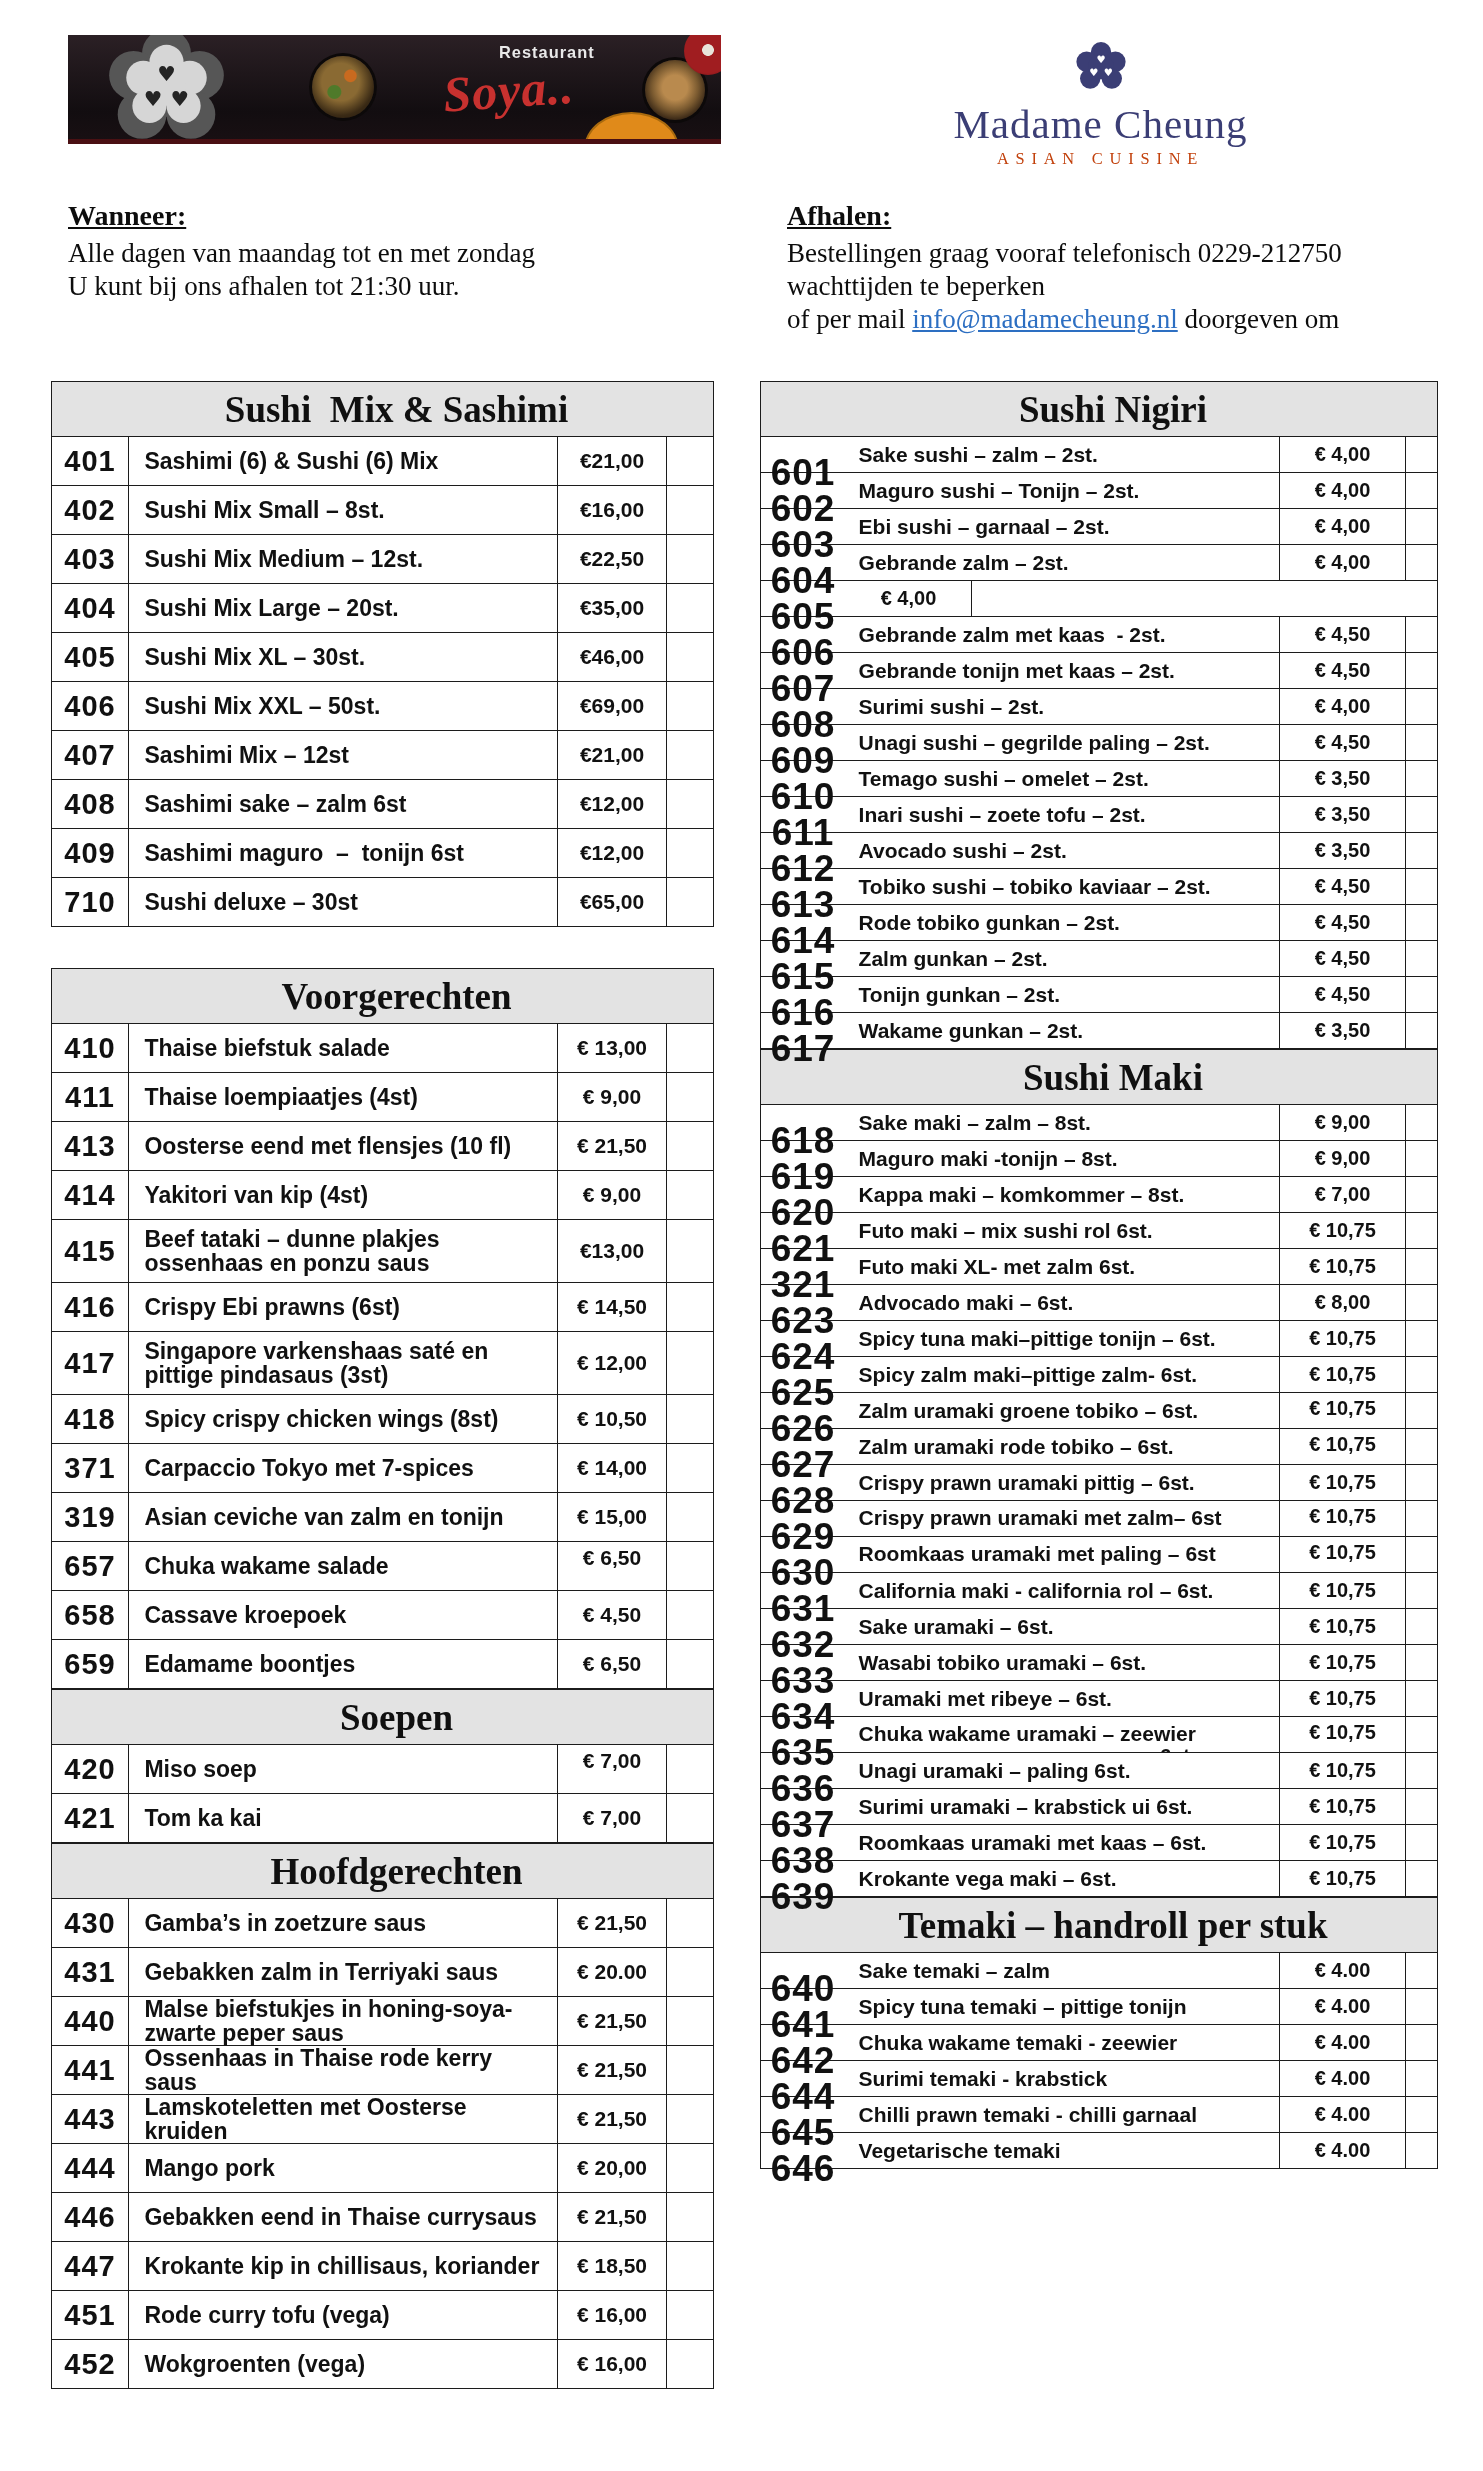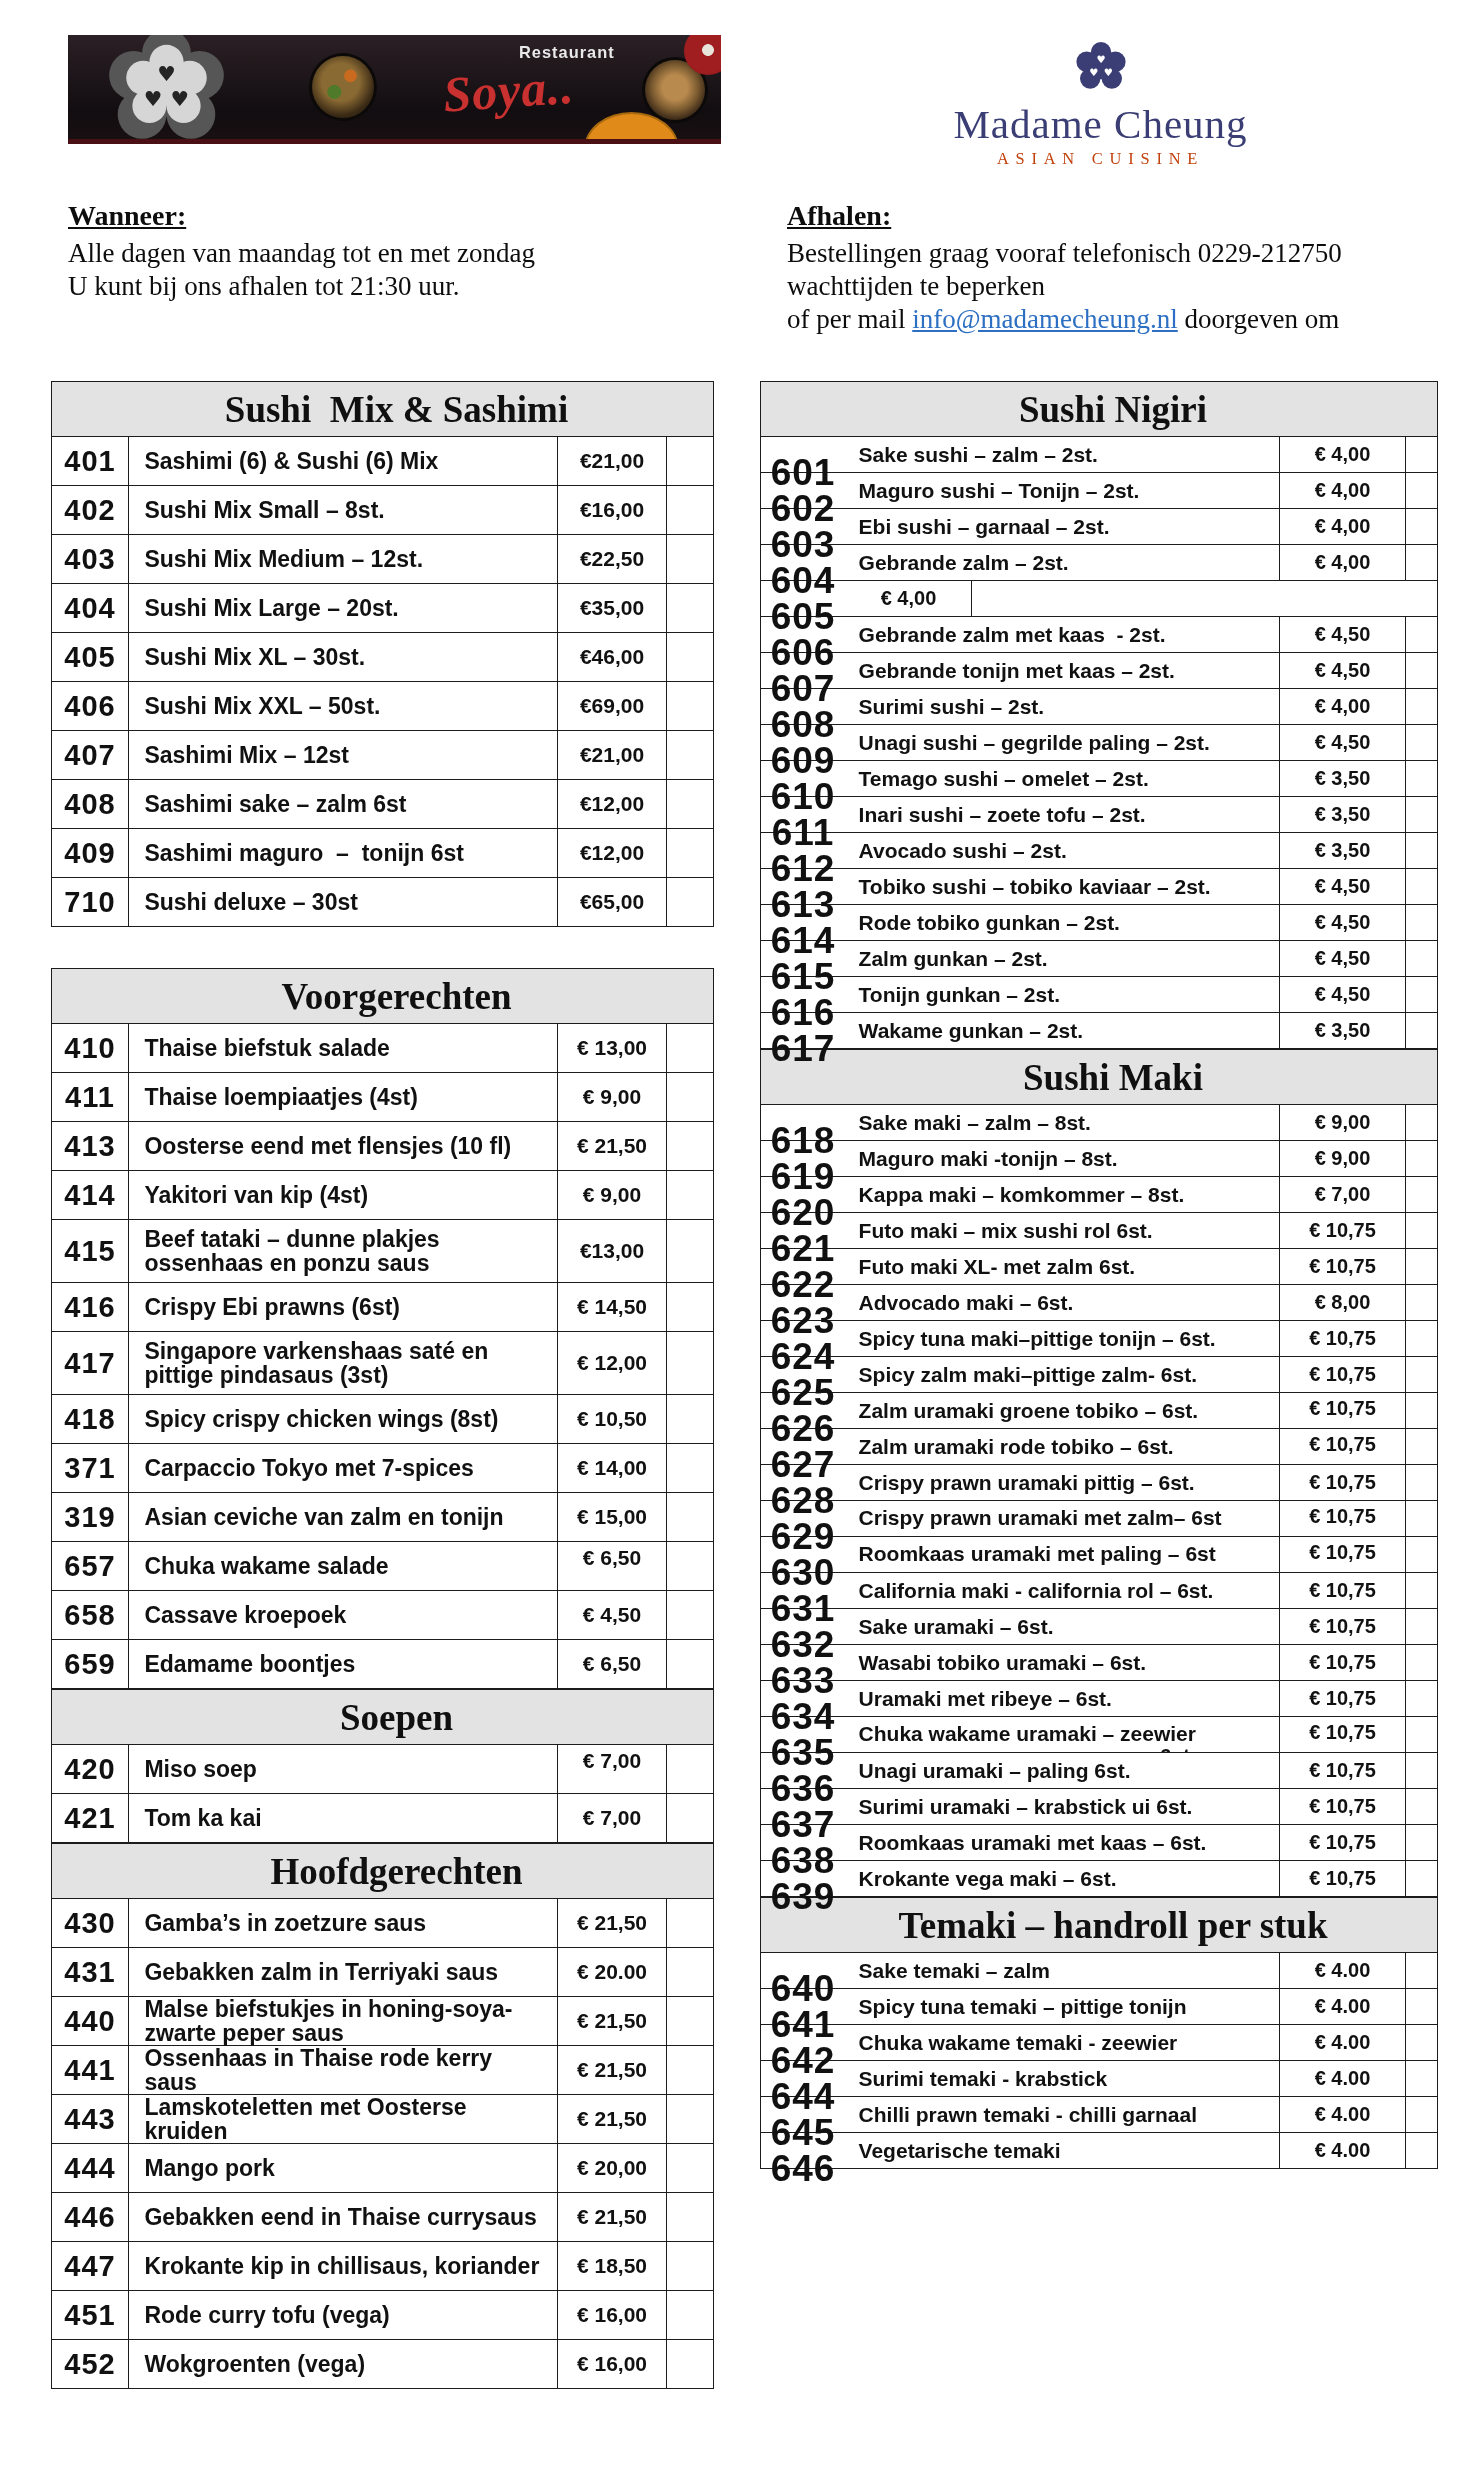--- a/index.html
+++ b/index.html
@@ -5,21 +5,21 @@
   html,body{margin:0;padding:0;background:#ffffff;}
   .page{position:relative;width:1483px;height:2472px;background:#fff;overflow:hidden;
         font-family:"Liberation Sans",sans-serif;color:#111;}
 
   
   .banner{position:absolute;left:68px;top:35px;width:653px;height:109px;
           background:linear-gradient(#2b2025,#120d10 70%,#191013);overflow:hidden;}
   .banner .strip{position:absolute;left:0;right:0;bottom:0;height:4.8px;background:#4a1013;}
   .banner-flower{position:absolute;left:35px;top:-5.8px;width:127px;height:122px;}
   .soya-block{position:absolute;left:375px;top:7.7px;width:222px;}
-  .soya-rest{display:block;margin-left:76px;color:#e9e9e9;
+  .soya-rest{display:block;margin-left:56px;color:#e9e9e9;
              font:600 16.4px "Liberation Sans",sans-serif;letter-spacing:1px;}
   .soya-brand{display:block;color:#c8312f;transform:rotate(-4deg);
               font:italic 700 50px/50px "Liberation Serif",serif;letter-spacing:1px;}
   .bowl{position:absolute;border-radius:50%;}
   .bowl-left{left:244px;top:21px;width:62px;height:62px;box-shadow:0 0 0 2.9px #0c0909;
     background:radial-gradient(circle at 62% 32%,#c96a1f 0 10%,transparent 12%),
                radial-gradient(circle at 36% 58%,#4f7a2a 0 12%,transparent 14%),
                radial-gradient(circle at 46% 42%,#8a6a33 0 38%,#3a2a15 68%,#1c140c 100%);}
   .bowl-right{left:577px;top:25px;width:60px;height:60px;box-shadow:0 0 0 2.9px #0c0909;
     background:radial-gradient(circle at 50% 46%,#b98a4e 0 28%,#7a5a30 52%,#2a1c10 78%,#14100a 100%);}
@@ -618,21 +618,21 @@
           </div>
           <div class="menu-row">
             <div class="cell c-no">621</div>
             <div class="cell c-name">
               <div class="nm">Futo maki – mix sushi rol 6st.</div>
             </div>
             <div class="cell c-price">€ 10,75</div>
             <div class="cell c-chk"></div>
           </div>
           <div class="menu-row">
-            <div class="cell c-no">622</div>
+            <div class="cell c-no">321</div>
             <div class="cell c-name">
               <div class="nm">Futo maki XL- met zalm 6st.</div>
             </div>
             <div class="cell c-price">€ 10,75</div>
             <div class="cell c-chk"></div>
           </div>
           <div class="menu-row">
             <div class="cell c-no">623</div>
             <div class="cell c-name">
               <div class="nm">Advocado maki – 6st.</div>

